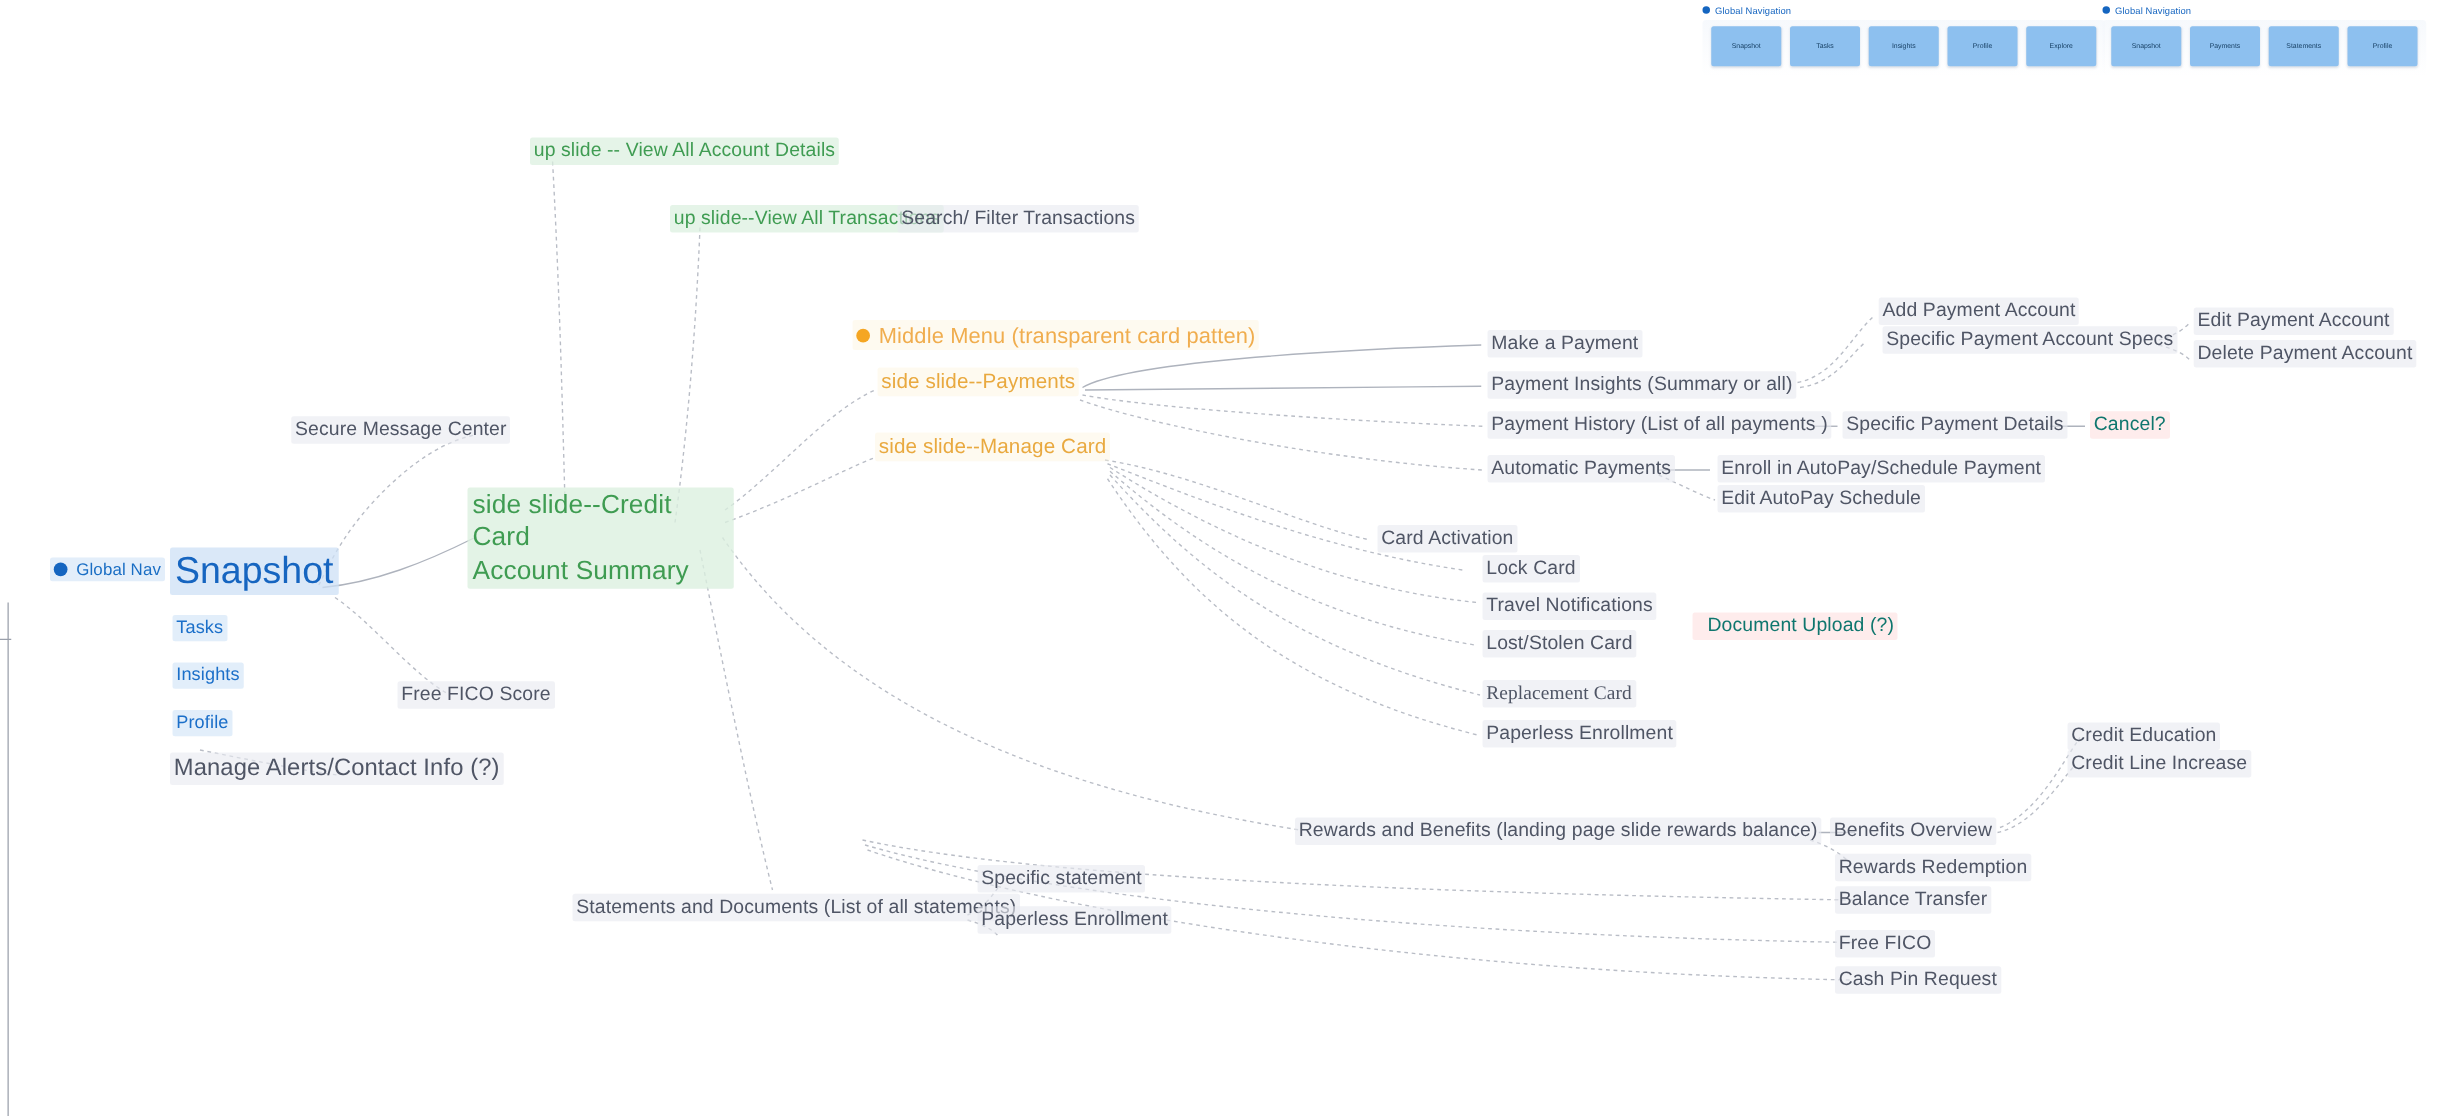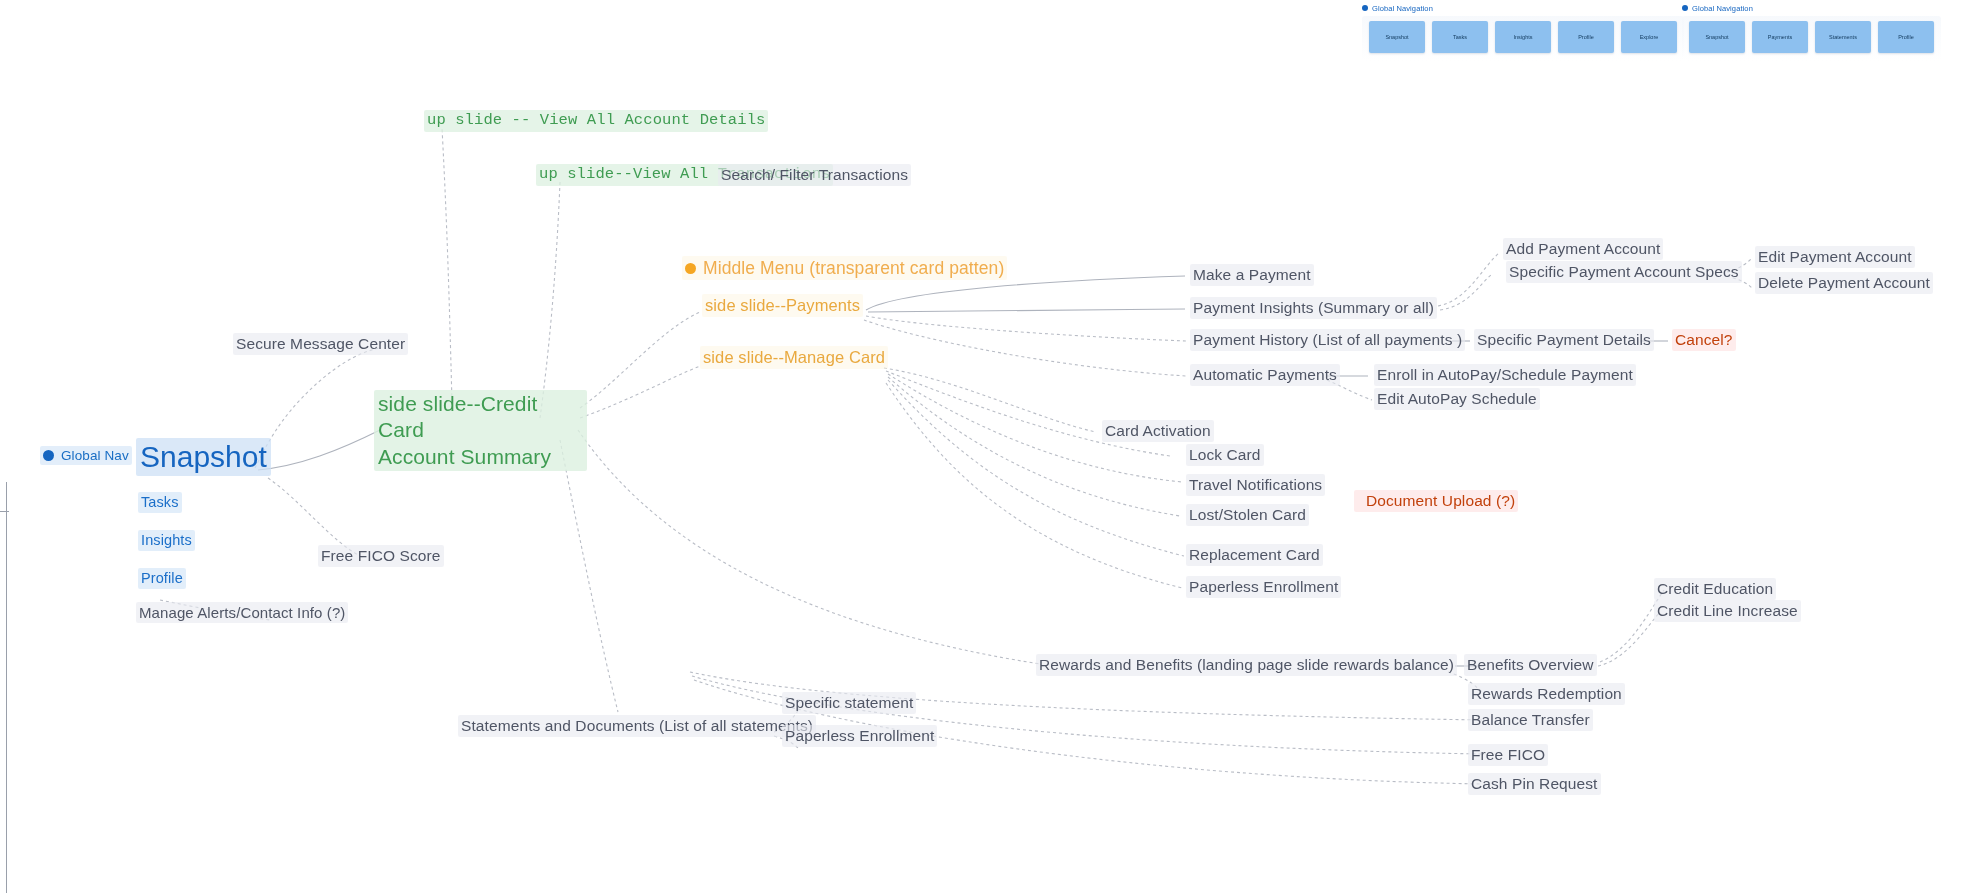--- a/index.html
+++ b/index.html
@@ -54,24 +54,23 @@
     background: rgba(232,234,240,0.62);
   }
   .n-blue-small {
     color: #1b6fc9;
     background: rgba(208,227,247,0.62);
     font-size: 14.5px;
   }
   .n-green {
     color: #3f9c52;
     background: rgba(219,240,223,0.72);
-    font-family: Liberation Mono, monospace;
   }
   .n-red {
-    color: #c2410c;
+    color: #0f766e;
     background: rgba(253,225,224,0.62);
   }
   .root-title {
     font-size: 30px;
     color: #1665c0;
     background: rgba(205,224,246,0.75);
     padding: 0 4px;
     letter-spacing: 0px;
   }
   .big-green {
@@ -276,21 +275,21 @@
     <span>Account Summary</span>
   </div>
 
   <div class="node" style="left:40px; top:446px; font-size:13.5px; color:#1a6ec4; background:rgba(208,227,247,0.6);">
     <span class="dot dot-blue"></span><span>Global Nav</span>
   </div>
   <div class="node root-title" style="left:136px; top:438px;">Snapshot</div>
   <div class="node n-blue-small" style="left:138px; top:492px;">Tasks</div>
   <div class="node n-blue-small" style="left:138px; top:530px;">Insights</div>
   <div class="node n-blue-small" style="left:138px; top:568px;">Profile</div>
-  <div class="node n-plain" style="left:136px; top:602px; font-size:15px;">Manage Alerts/Contact Info (?)</div>
+  <div class="node n-plain" style="left:136px; top:602px; font-size:19px;">Manage Alerts/Contact Info (?)</div>
 
   <div class="node n-plain" style="left:233px; top:333px;">Secure Message Center</div>
   <div class="node n-plain" style="left:318px; top:545px;">Free FICO Score</div>
 
   <div class="node n-plain" style="left:1190px; top:264px;">Make a Payment</div>
   <div class="node n-plain" style="left:1190px; top:297px;">Payment Insights (Summary or all)</div>
   <div class="node n-plain" style="left:1190px; top:329px;">Payment History (List of all payments )</div>
   <div class="node n-plain" style="left:1190px; top:364px;">Automatic Payments</div>
 
   <div class="node n-plain" style="left:1503px; top:238px;">Add Payment Account</div>
@@ -301,21 +300,21 @@
   <div class="node n-plain" style="left:1474px; top:329px;">Specific Payment Details</div>
   <div class="node n-red" style="left:1672px; top:329px;">Cancel?</div>
 
   <div class="node n-plain" style="left:1374px; top:364px;">Enroll in AutoPay/Schedule Payment</div>
   <div class="node n-plain" style="left:1374px; top:388px;">Edit AutoPay Schedule</div>
 
   <div class="node n-plain" style="left:1102px; top:420px;">Card Activation</div>
   <div class="node n-plain" style="left:1186px; top:444px;">Lock Card</div>
   <div class="node n-plain" style="left:1186px; top:474px;">Travel Notifications</div>
   <div class="node n-plain" style="left:1186px; top:504px;">Lost/Stolen Card</div>
-  <div class="node n-plain" style="left:1186px; top:544px;">Replacement Card</div>
+  <div class="node n-plain" style="left:1186px; top:544px;font-family:Liberation Serif, serif;">Replacement Card</div>
   <div class="node n-plain" style="left:1186px; top:576px;">Paperless Enrollment</div>
   <div class="node n-red" style="left:1354px; top:490px;padding-left:12px;">Document Upload (?)</div>
 
   <div class="node n-plain" style="left:1036px; top:654px;">Rewards and Benefits (landing page slide rewards balance)</div>
   <div class="node n-plain" style="left:1464px; top:654px;">Benefits Overview</div>
   <div class="node n-plain" style="left:1468px; top:683px;">Rewards Redemption</div>
   <div class="node n-plain" style="left:1468px; top:709px;">Balance Transfer</div>
   <div class="node n-plain" style="left:1468px; top:744px;">Free FICO</div>
   <div class="node n-plain" style="left:1468px; top:773px;">Cash Pin Request</div>
 

